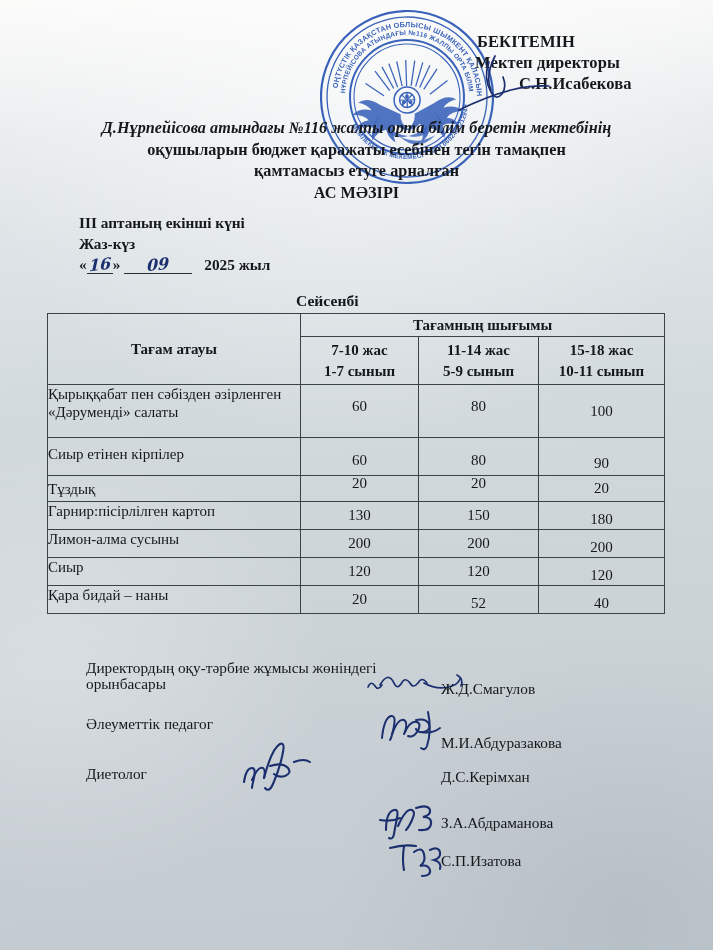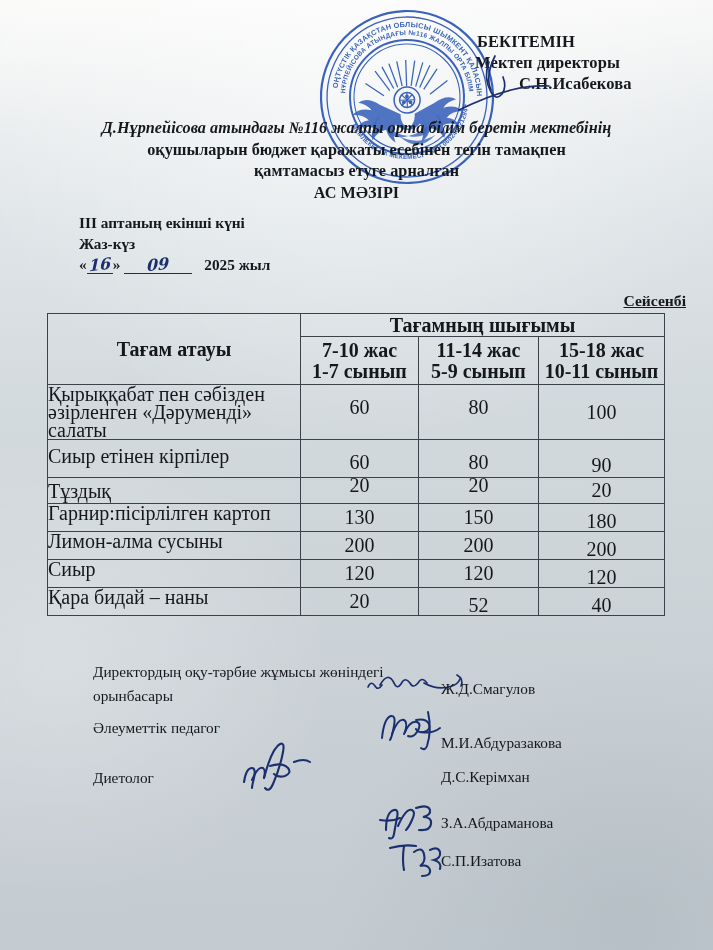--- a/index.html
+++ b/index.html
@@ -136,42 +136,41 @@
     margin: 0 4px;
   }
   .yr { margin-left: 8px; }
 
   
   .dayname {
     position: absolute;
     left: 296px;
     top: 292px;
     width: 390px;
-    text-align: right;
+    text-align: left;
     font-weight: bold;
     font-size: 15.6px;
-    text-decoration: underline;
   }
 
   
   .tbl-wrap {
     position: absolute;
     left: 47px;
     top: 313px;
     width: 617px;
   }
   table.menu {
     border-collapse: collapse;
     width: 617px;
     table-layout: fixed;
   }
   table.menu td, table.menu th {
     border: 1.25px solid #3b4349;
     padding: 0;
-    font-size: 20px;
+    font-size: 15px;
     color: #14181c;
     background: transparent;
   }
   .c-name  { width: 253px; }
   .c-a     { width: 118px; }
   .c-b     { width: 120px; }
   .c-c     { width: 126px; }
 
   th.hdr-name {
     font-weight: bold;
@@ -222,23 +221,23 @@
     top: 660px;
     width: 560px;
     font-size: 15.3px;
   }
   .srow {
     position: relative;
     height: 44px;
   }
   .srole {
     position: absolute;
-    left: 7px;
+    left: 0;
     top: 0;
-    line-height: 24px;
+    line-height: 16px;
     width: 300px;
   }
   .sname {
     position: absolute;
     left: 355px;
     top: 20px;
     font-size: 15.3px;
     white-space: nowrap;
   }
   .scribble {

